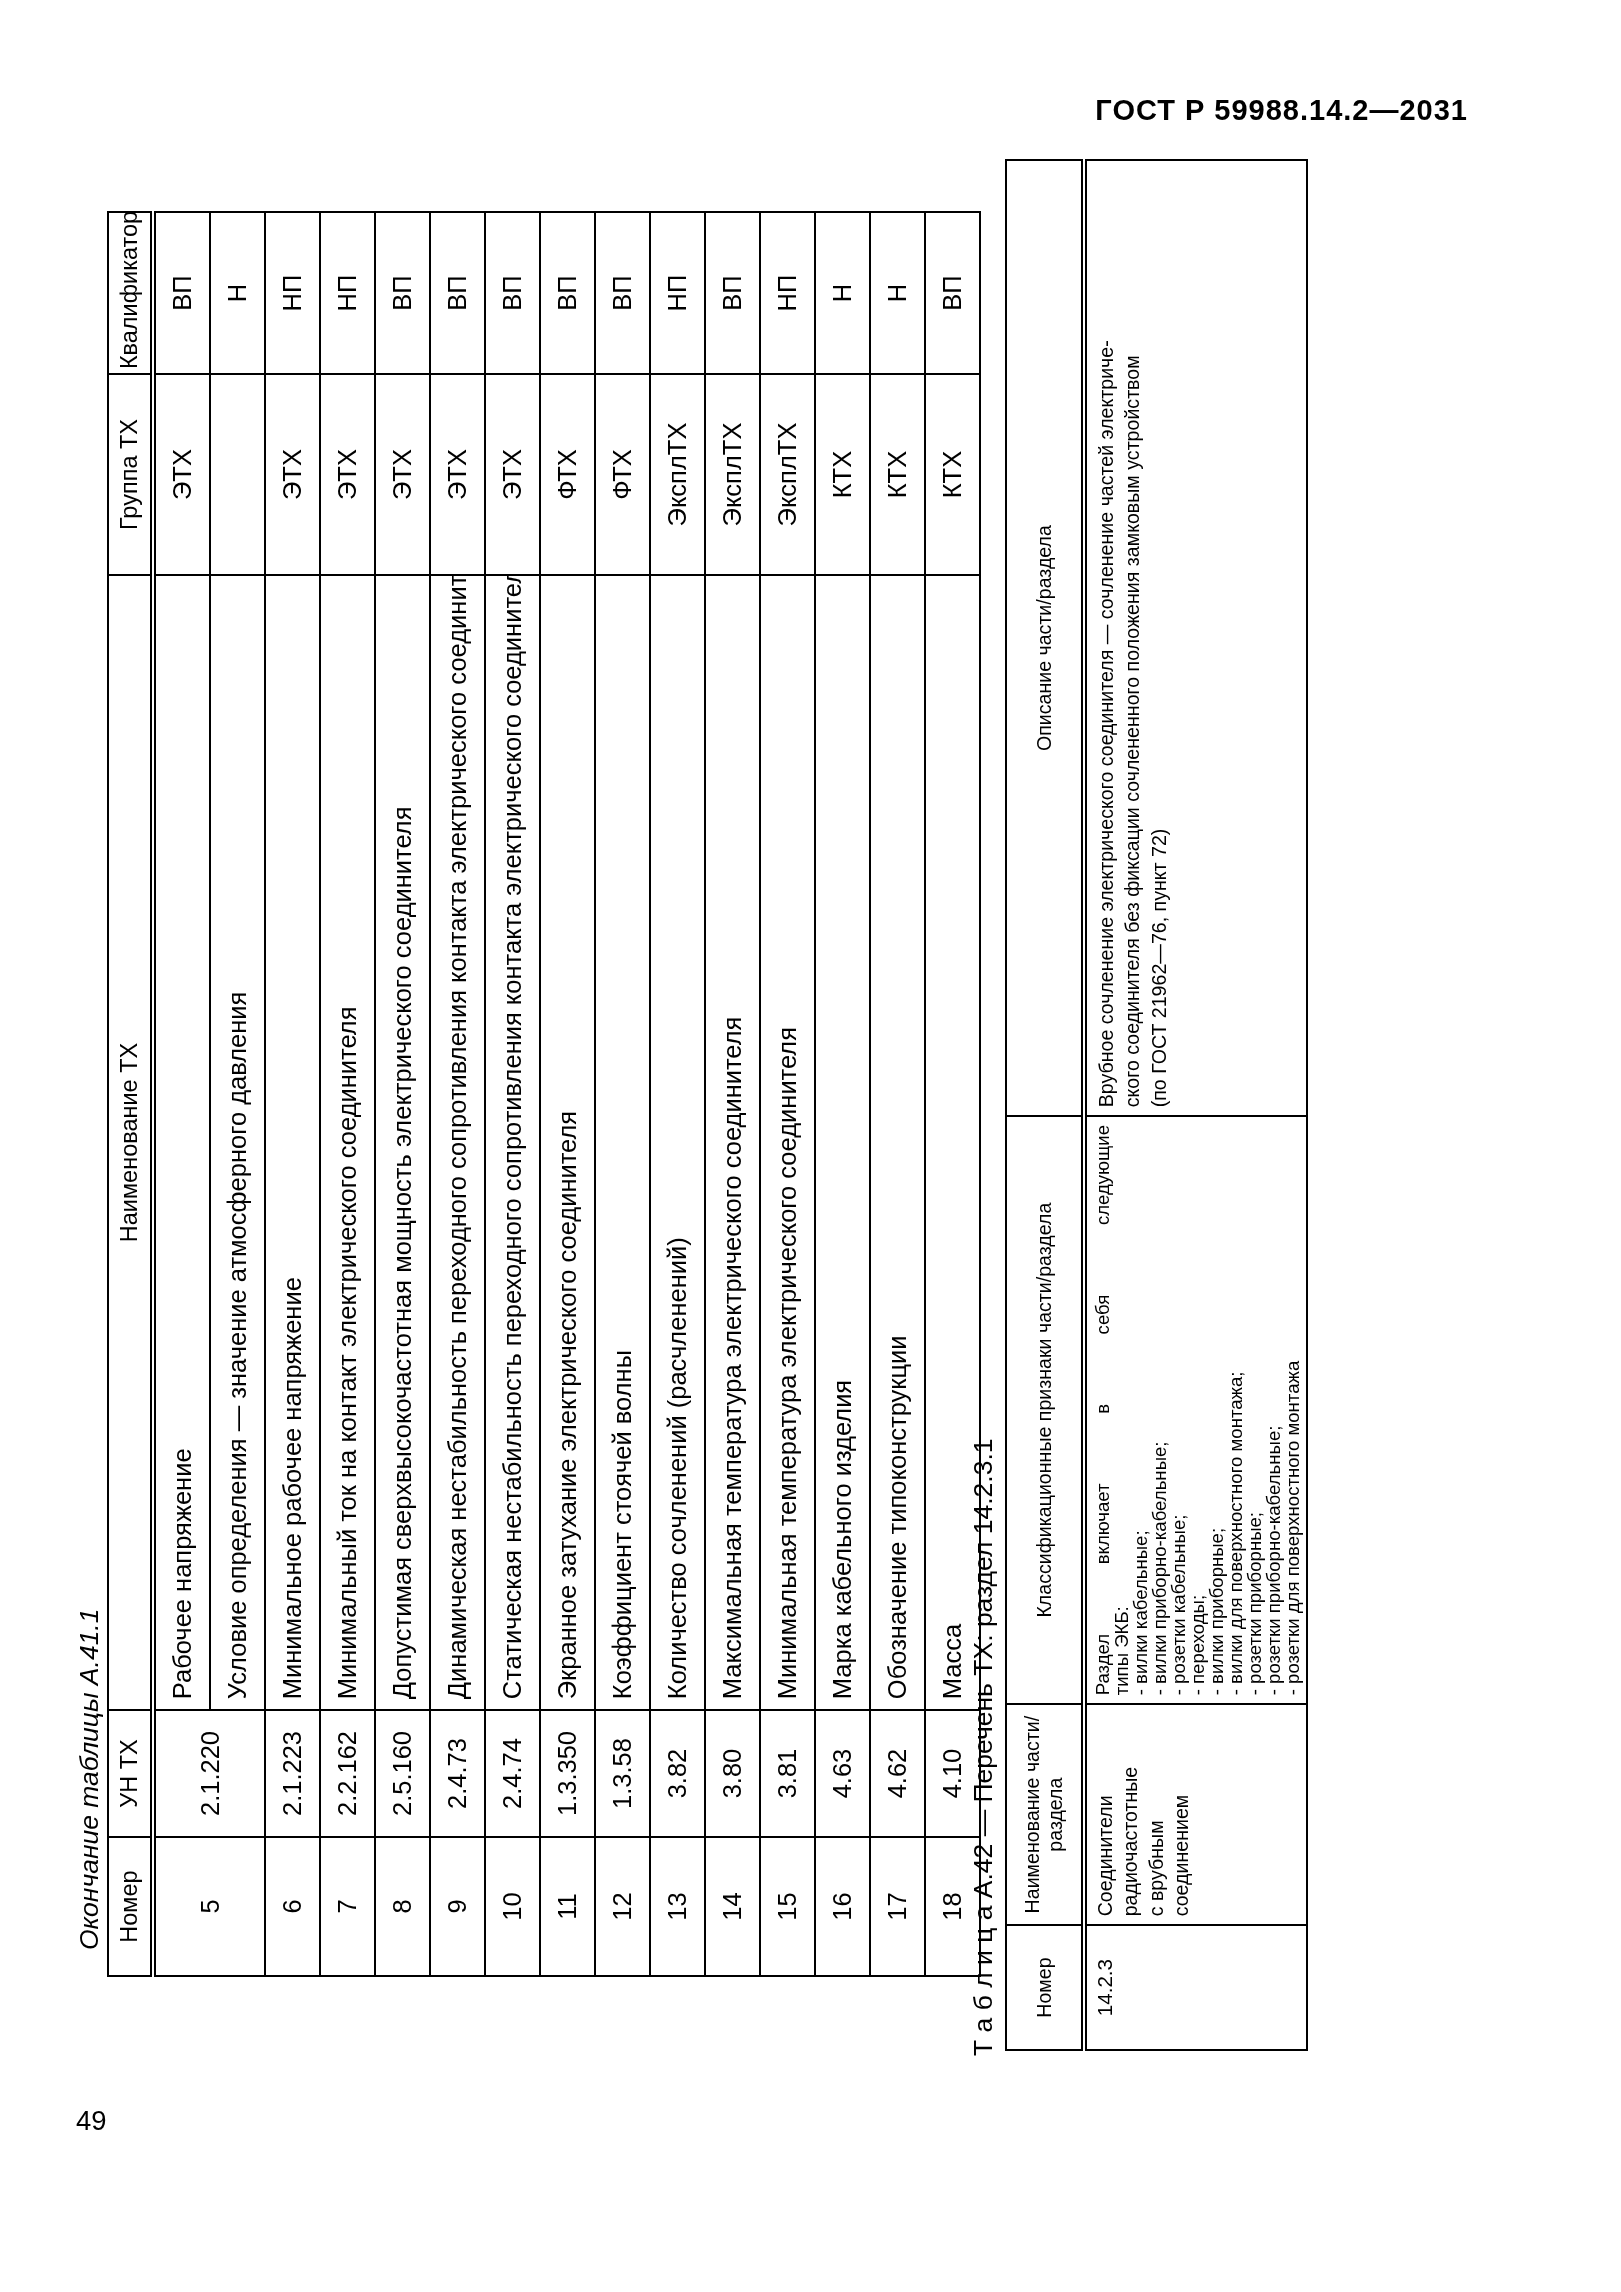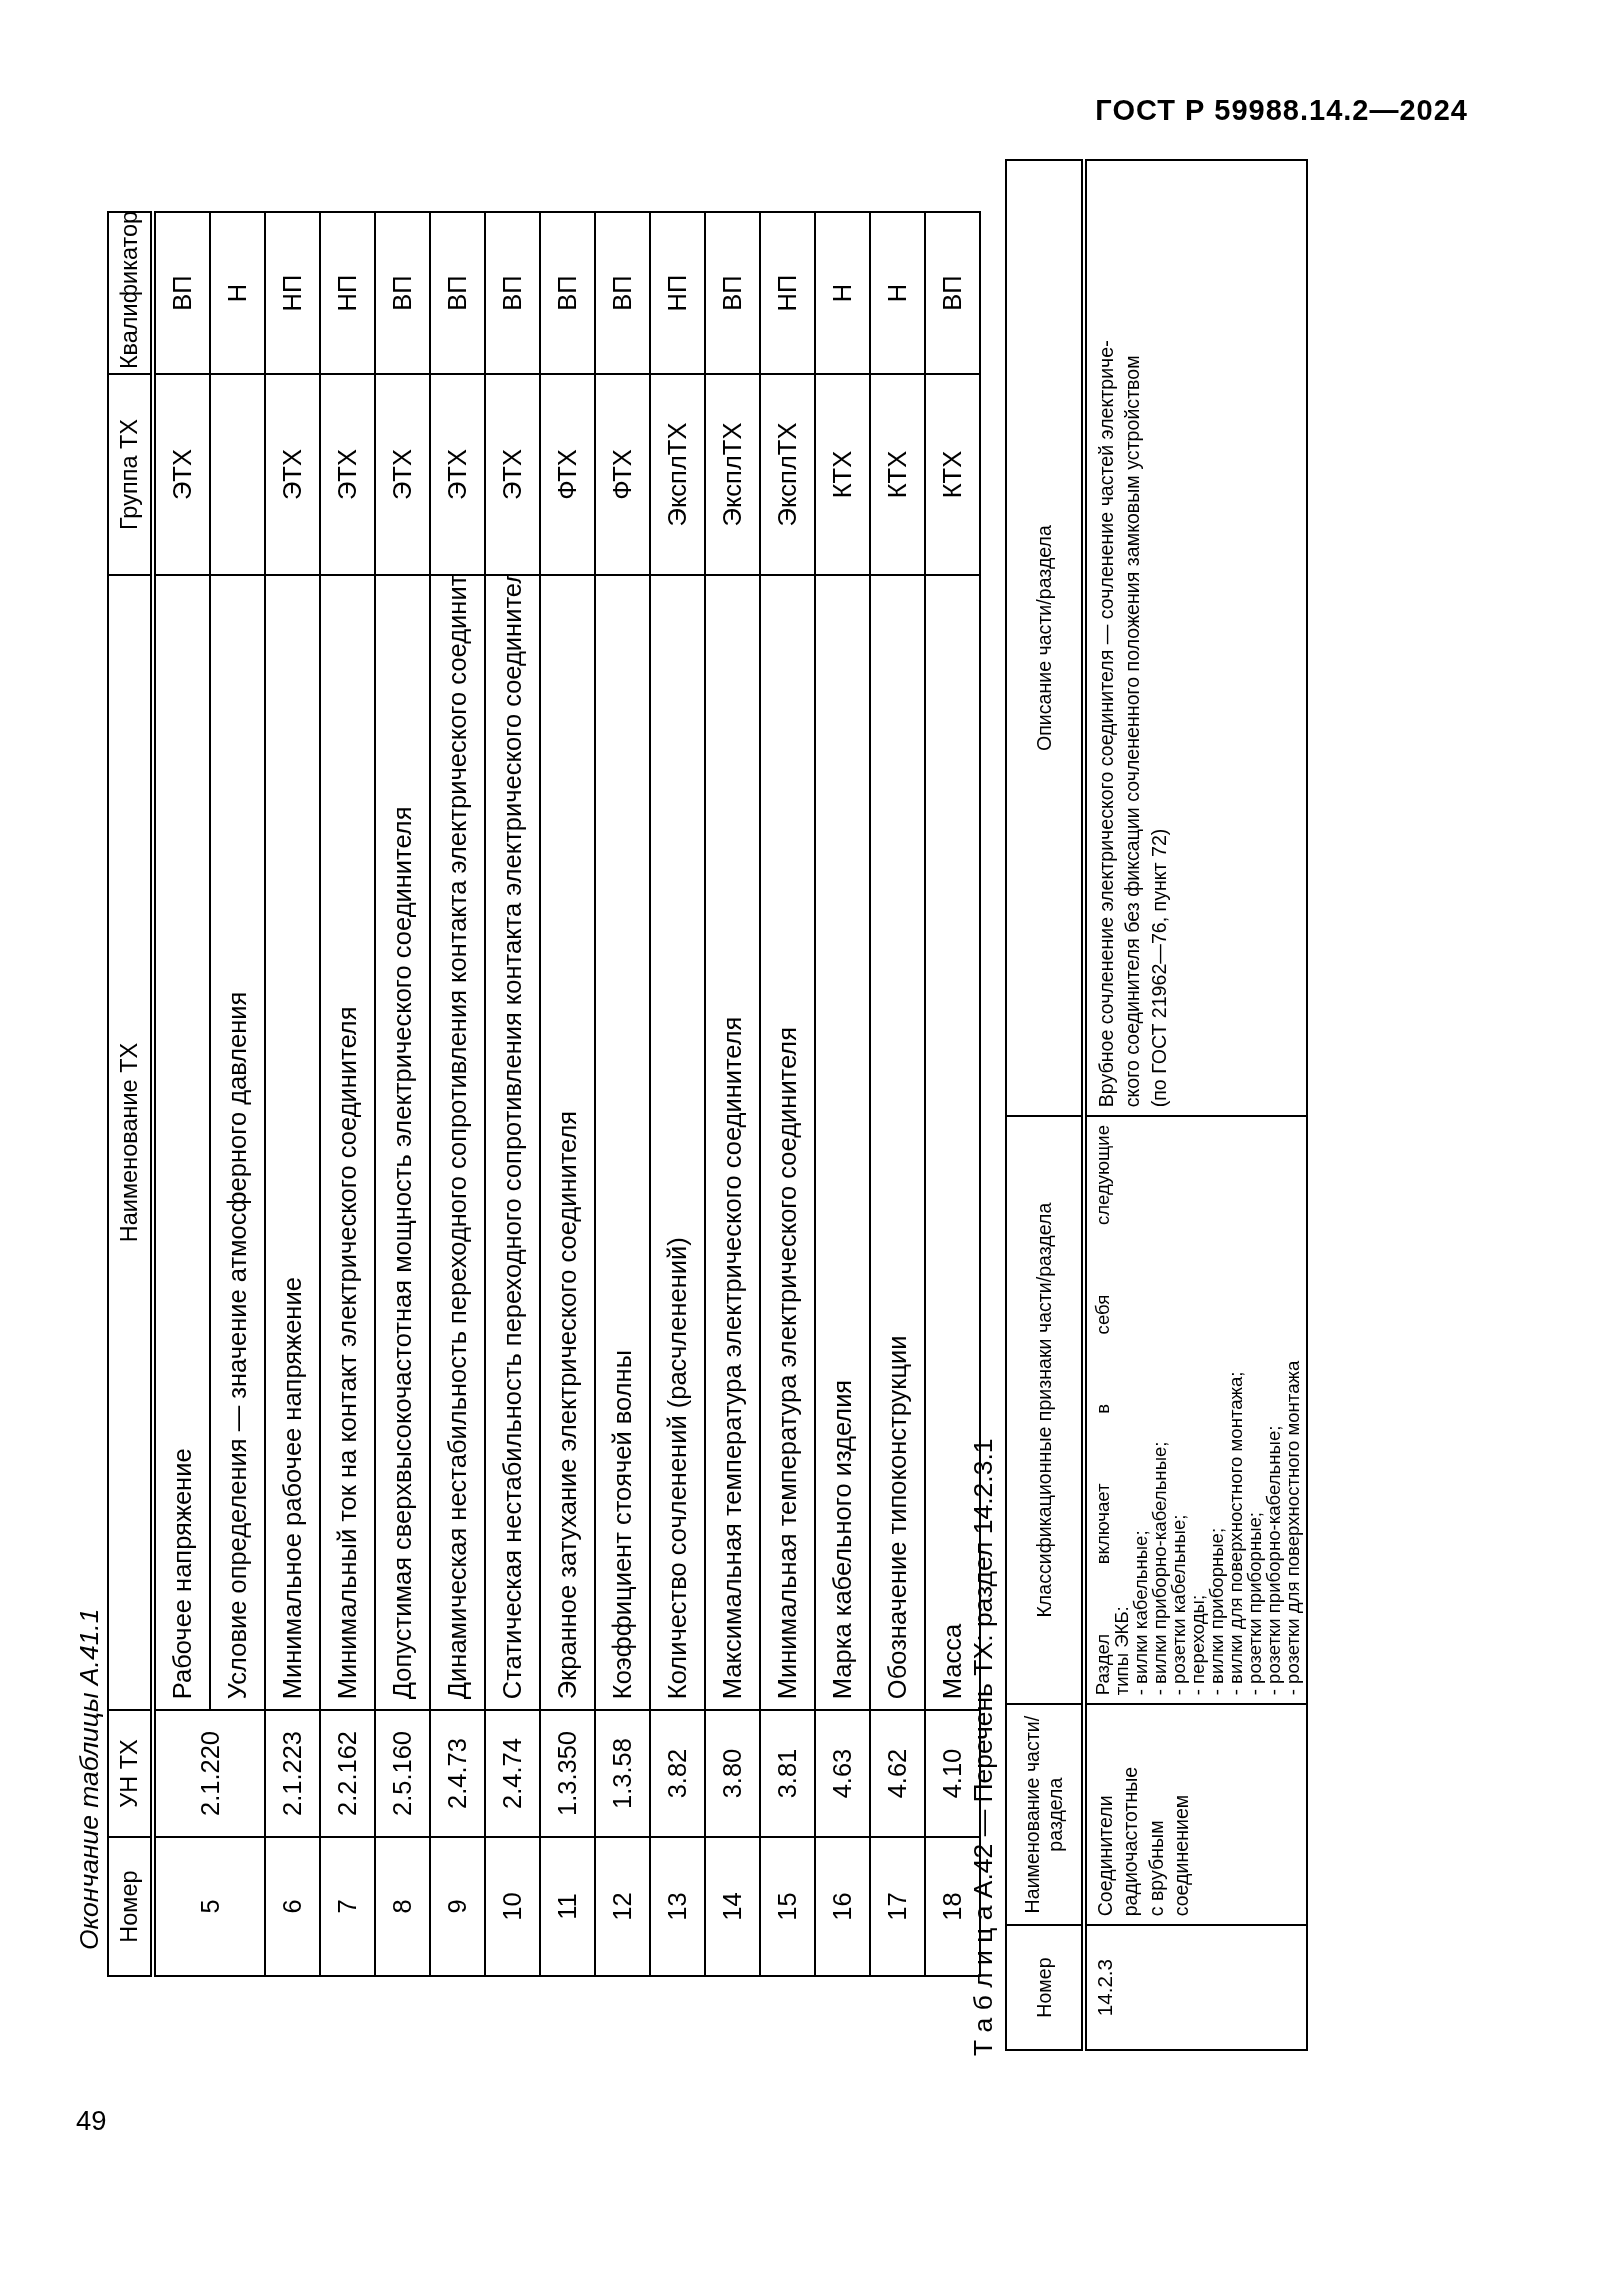--- a/index.html
+++ b/index.html
@@ -44,21 +44,21 @@
   .t2 td.c2-class div{line-height:19px;white-space:nowrap;}
   .t2 td.c2-class div.justify{text-align:justify;text-align-last:justify;white-space:normal;}
   .t2 td.c2-desc{font-size:19.6px;}
   .t2 td.c2-desc div{line-height:26.5px;white-space:nowrap;}
 </style>
 </head>
 <body>
 
 <div class="page">
 
-  <div class="running-header">ГОСТ Р 59988.14.2—2024</div>
+  <div class="running-header">ГОСТ Р 59988.14.2—2031</div>
 
   <div class="page-number">49</div>
 
   <div class="rotated">
 
     <div class="caption-a411">Окончание таблицы А.41.1</div>
 
     <table class="t1">
       <colgroup>
         <col style="width:139px">

